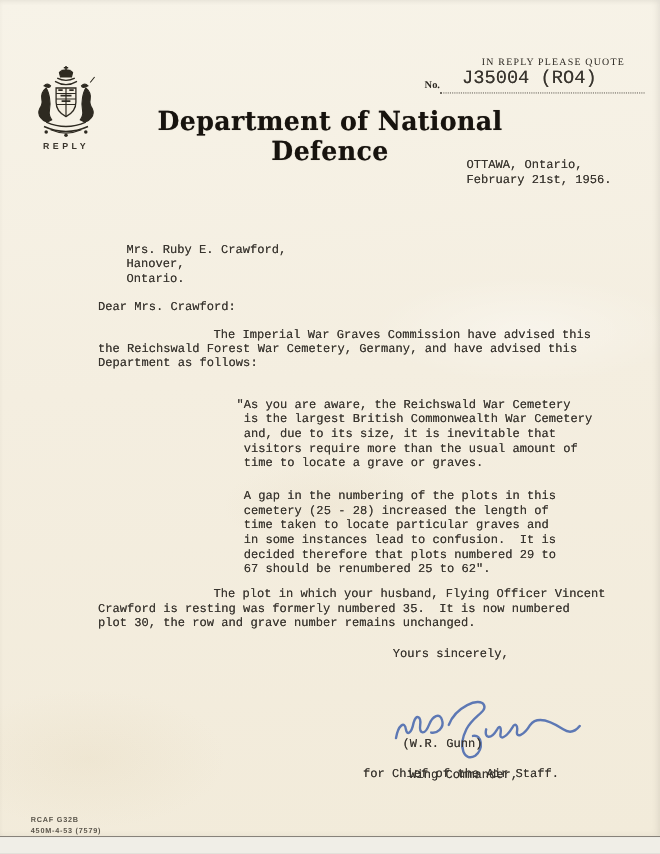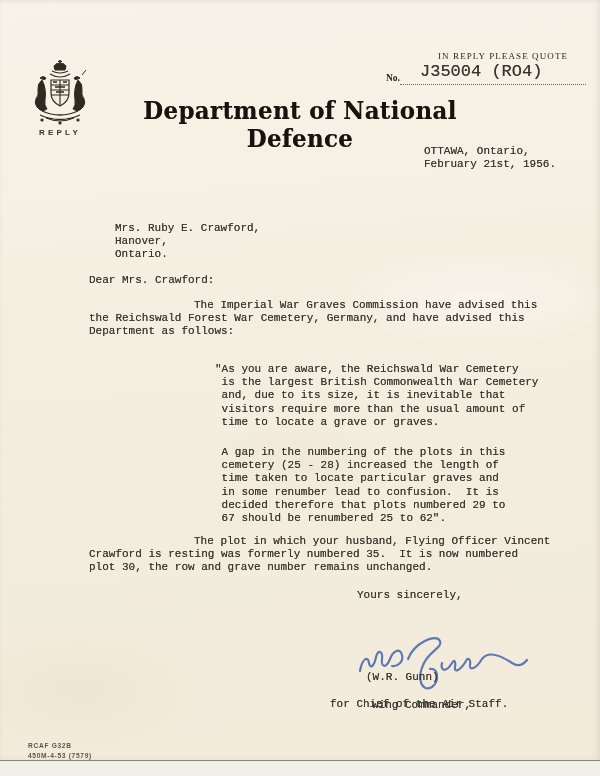--- a/index.html
+++ b/index.html
@@ -102,21 +102,21 @@
   <div class="tline pad1ch">is the largest British Commonwealth War Cemetery</div>
   <div class="tline pad1ch">and, due to its size, it is inevitable that</div>
   <div class="tline pad1ch">visitors require more than the usual amount of</div>
   <div class="tline pad1ch">time to locate a grave or graves.</div>
 </div>
 
 <div class="abs" style="left:215px;top:446px;">
   <div class="tline pad1ch">A gap in the numbering of the plots in this</div>
   <div class="tline pad1ch">cemetery (25 - 28) increased the length of</div>
   <div class="tline pad1ch">time taken to locate particular graves and</div>
-  <div class="tline pad1ch">in some renumber lead to confusion.  It is</div>
+  <div class="tline pad1ch">in some instances lead to confusion.  It is</div>
   <div class="tline pad1ch">decided therefore that plots numbered 29 to</div>
   <div class="tline pad1ch">67 should be renumbered 25 to 62".</div>
 </div>
 
 <div class="abs" style="left:89px;top:535px;">
   <div class="tline indent16">The plot in which your husband, Flying Officer Vincent</div>
   <div class="tline">Crawford is resting was formerly numbered 35.  It is now numbered</div>
   <div class="tline">plot 30, the row and grave number remains unchanged.</div>
 </div>
 

